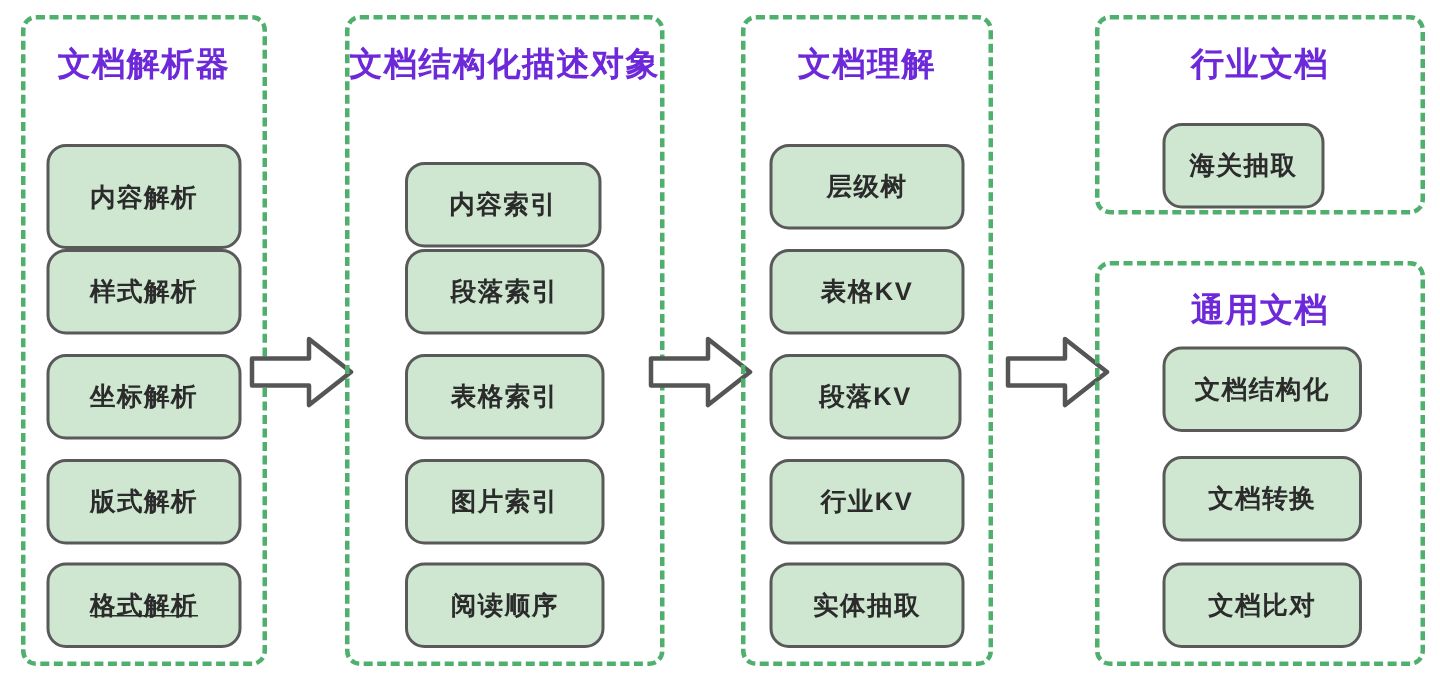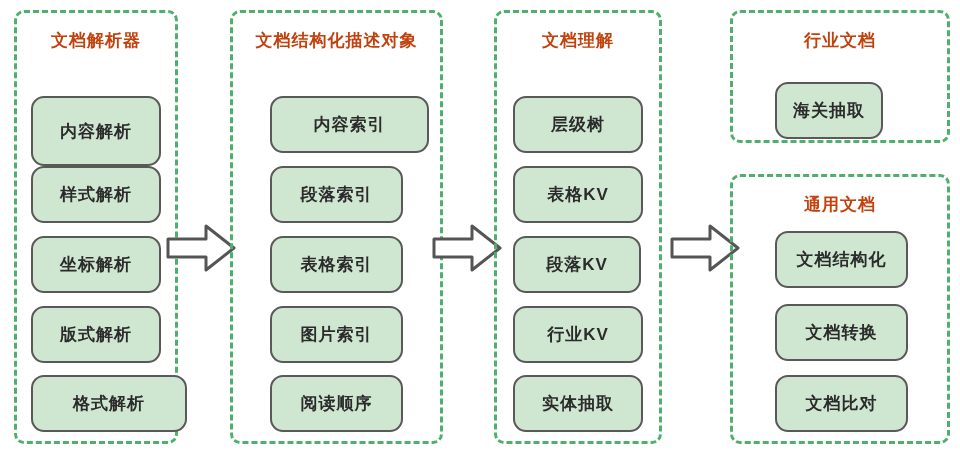--- a/index.html
+++ b/index.html
@@ -23,22 +23,22 @@
     box-sizing: border-box;
     border: 3px dashed #4fb06d;
     border-radius: 10px;
     background: transparent;
   }
   .group-title {
     position: absolute;
     left: 0;
     right: 0;
     text-align: center;
-    color: #c2410c;
-    font-size: 17px;
+    color: #6d28d9;
+    font-size: 22px;
     font-weight: 600;
     letter-spacing: 1px;
     line-height: 1;
     white-space: nowrap;
   }
   
   .node {
     position: absolute;
     box-sizing: border-box;
     background: #cfe7d1;
@@ -64,32 +64,32 @@
 
 <div id="canvas">
 
   <div class="group" style="left:14px; top:10px; width:164px; height:434px;">
     <div class="group-title" style="top:19px;">文档解析器</div>
   </div>
   <div class="node" style="left:31px; top:96px; width:130px; height:70px;">内容解析</div>
   <div class="node" style="left:31px; top:166px; width:130px; height:57px;">样式解析</div>
   <div class="node" style="left:31px; top:236px; width:130px; height:57px;">坐标解析</div>
   <div class="node" style="left:31px; top:306px; width:130px; height:57px;">版式解析</div>
-  <div class="node" style="left:31px; top:375px; width:156px; height:57px;">格式解析</div>
+  <div class="node" style="left:31px; top:375px; width:130px; height:57px;text-decoration:underline;">格式解析</div>
 
   <div class="arrow" style="left:166px; top:222px; width:70px; height:52px;">
     <svg width="70" height="52" viewBox="0 0 70 52">
       <path d="M2,17 L40,17 L40,4 L68,26 L40,48 L40,35 L2,35 Z" fill="#ffffff" stroke="#555555" stroke-width="3" stroke-linejoin="round" stroke-linecap="round"></path>
     </svg>
   </div>
 
   <div class="group" style="left:230px; top:10px; width:213px; height:434px;">
     <div class="group-title" style="top:19px;">文档结构化描述对象</div>
   </div>
-  <div class="node" style="left:270px; top:96px; width:159px; height:57px;">内容索引</div>
+  <div class="node" style="left:270px; top:108px; width:131px; height:57px;">内容索引</div>
   <div class="node" style="left:270px; top:166px; width:133px; height:57px;">段落索引</div>
   <div class="node" style="left:270px; top:236px; width:133px; height:57px;">表格索引</div>
   <div class="node" style="left:270px; top:306px; width:133px; height:57px;">图片索引</div>
   <div class="node" style="left:270px; top:375px; width:133px; height:57px;">阅读顺序</div>
 
   <div class="arrow" style="left:432px; top:222px; width:70px; height:52px;">
     <svg width="70" height="52" viewBox="0 0 70 52">
       <path d="M2,17 L40,17 L40,4 L68,26 L40,48 L40,35 L2,35 Z" fill="#ffffff" stroke="#555555" stroke-width="3" stroke-linejoin="round" stroke-linecap="round"></path>
     </svg>
   </div>

